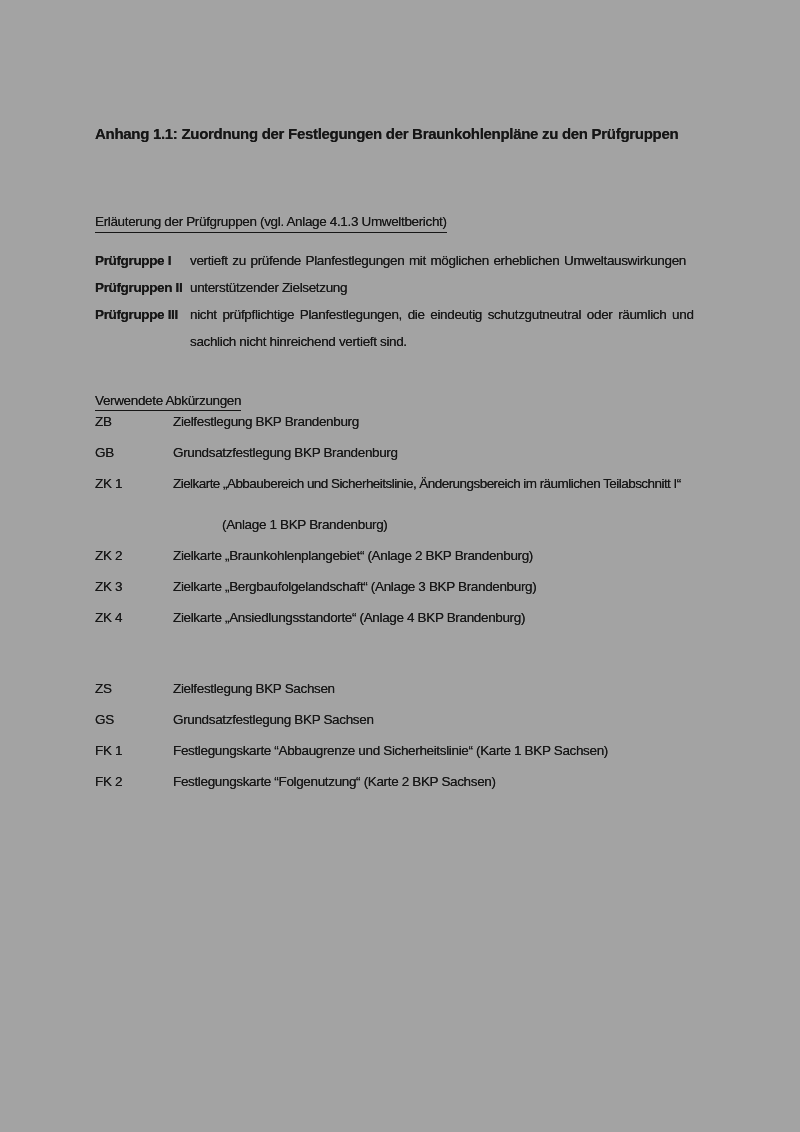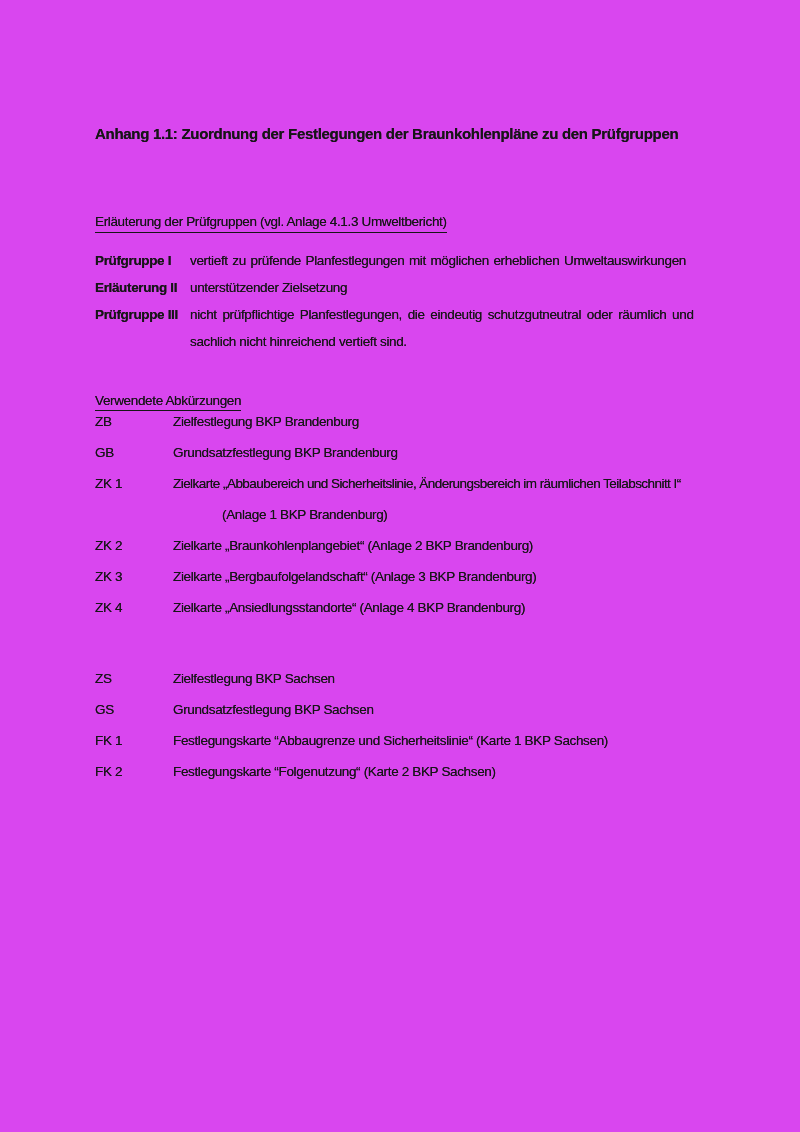--- a/index.html
+++ b/index.html
@@ -1,21 +1,21 @@
 <!DOCTYPE html>
 <html><head>
 <meta charset="utf-8">
 <style>
   html, body { margin:0; padding:0; background:#ffffff; }
   .page {
     position: relative;
     width: 800px;
     height: 1132px;
     box-sizing: border-box;
-    background: #d946ef;
+    background: #a3a3a3;
     color: #161616;
     padding: 125px 80px 0 95px;
     font-family: "Liberation Sans", "DejaVu Sans", sans-serif;
     font-size: 13.5px;
     letter-spacing: -0.35px;
     text-shadow: 0 0 0.6px rgba(10,10,10,0.75);
     overflow: hidden;
   }
   .title {
     margin: 0;
@@ -41,42 +41,42 @@
   .just { word-spacing: 2.3px; }
   .just-light { word-spacing: 1.2px; }
   
   .ab-row { display: flex; margin-top: 14px; }
   .ab-row.first { margin-top: 2px; }
   .ab-row.group-gap { margin-top: 54px; }
   .ab-abbr { width: 78px; flex: none; line-height: 17px; white-space: nowrap; }
   .ab-desc { width: 545px; flex: none; }
   .ab-line { line-height: 17px; white-space: nowrap; }
   .ab-line.tight { letter-spacing: -0.55px; }
-  .ab-line2 { line-height: 17px; margin-top: 14px; margin-left: 49px; white-space: nowrap; }
+  .ab-line2 { line-height: 17px; margin-top: 24px; margin-left: 49px; white-space: nowrap; }
 </style>
 </head>
 <body>
 
 <div class="page">
 
   <h1 class="title">Anhang 1.1: Zuordnung der Festlegungen der Braunkohlenpläne zu den Prüfgruppen</h1>
 
   <div class="heading">
     <span class="u">Erläuterung der Prüfgruppen (vgl. Anlage 4.1.3 Umweltbericht)</span>
   </div>
 
   <div class="pg-row first">
     <div class="pg-label">Prüfgruppe I</div>
     <div class="pg-text">
       <div class="pg-line just-light">vertieft zu prüfende Planfestlegungen mit möglichen erheblichen Umweltauswirkungen</div>
     </div>
   </div>
 
   <div class="pg-row">
-    <div class="pg-label">Erläuterung II</div>
+    <div class="pg-label">Prüfgruppen II</div>
     <div class="pg-text">
       <div class="pg-line">unterstützender Zielsetzung</div>
     </div>
   </div>
 
   <div class="pg-row">
     <div class="pg-label">Prüfgruppe III</div>
     <div class="pg-text">
       <div class="pg-line just">nicht prüfpflichtige Planfestlegungen, die eindeutig schutzgutneutral oder räumlich und</div>
       <div class="pg-line">sachlich nicht hinreichend vertieft sind.</div>

